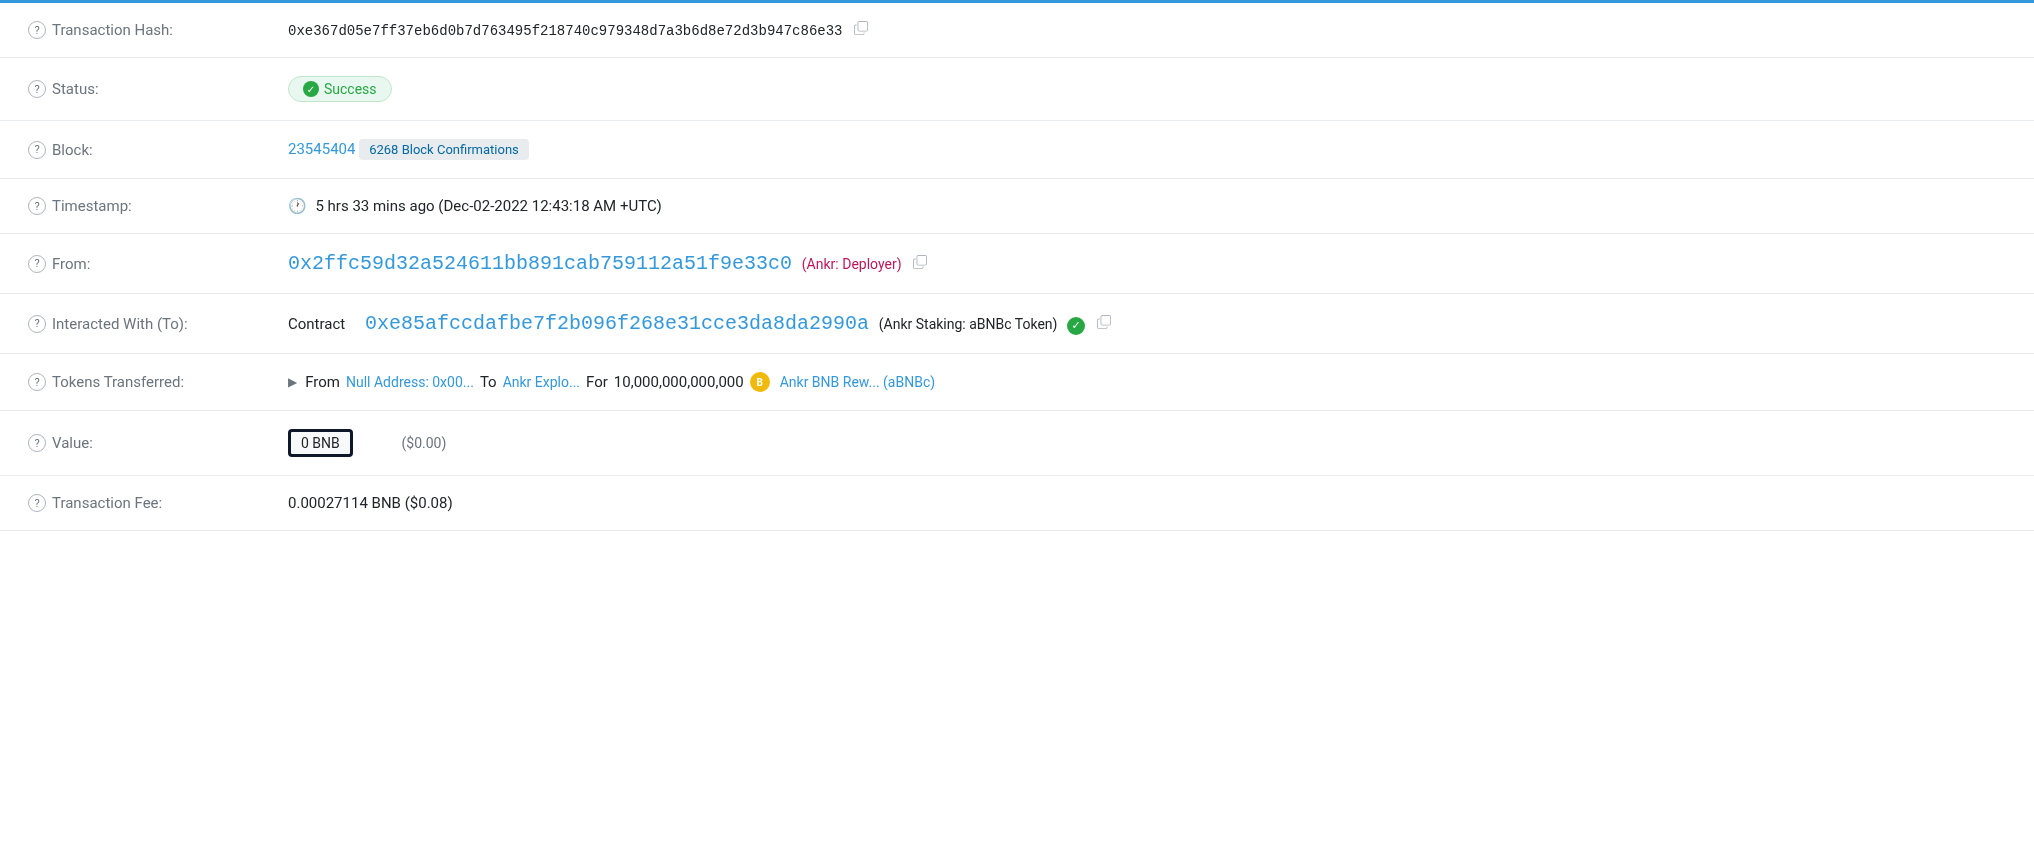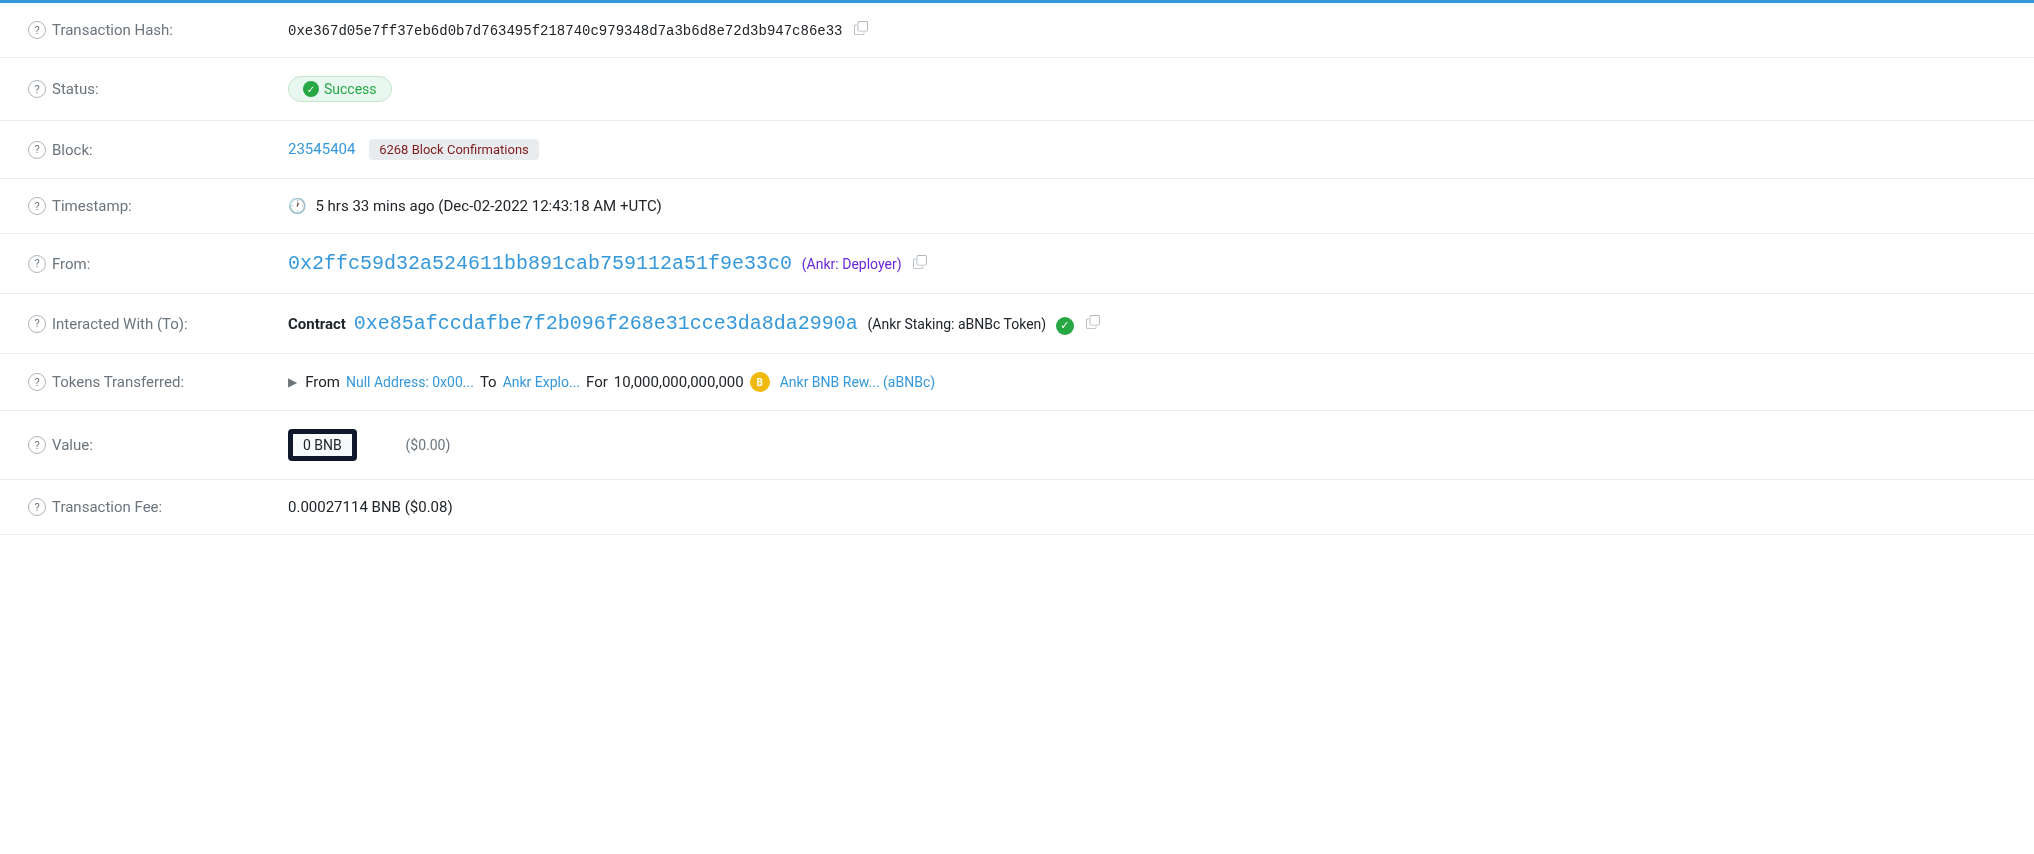--- a/index.html
+++ b/index.html
@@ -77,22 +77,21 @@
       color: #3498db;
       text-decoration: none;
       cursor: pointer;
     }
     .confirmations-badge {
       display: inline-block;
       background: #e9ecef;
       border-radius: 4px;
       padding: 3px 10px;
       font-size: 13px;
-      color: #7f1d1d;
-      margin-left: 10px;
+      color: #0369a1;
       text-align: right;
     }
     .hash-value {
       font-family: 'Courier New', Courier, monospace;
       font-size: 14px;
       color: #212529;
     }
     .copy-icon {
       display: inline-flex;
       align-items: center;
@@ -106,22 +105,22 @@
       color: #3498db;
       text-decoration: none;
       font-family: 'Courier New', Courier, monospace;
       font-size: 20px;
     }
     .timestamp-icon {
       margin-right: 5px;
       color: #212529;
     }
     .contract-label {
-      font-weight: 700;
-      margin-right: 4px;
+      font-weight: 400;
+      margin-right: 16px;
     }
     .verified-icon {
       display: inline-flex;
       align-items: center;
       justify-content: center;
       width: 18px;
       height: 18px;
       background: #28a745;
       border-radius: 50%;
       color: #fff;
@@ -136,21 +135,21 @@
     }
     .triangle-icon {
       color: #6c757d;
       font-size: 12px;
       margin-right: 2px;
     }
     .token-bold { font-weight: 400; text-align: right; }
     .value-badge {
       display: inline-block;
       background: #f8f9fa;
-      border: 5px solid #0f172a;
+      border: 3px solid #0f172a;
       border-radius: 4px;
       padding: 3px 10px;
       font-size: 14px;
       color: #212529;
       margin-right: 4px;
     }
     .bnb-icon {
       width: 20px;
       height: 20px;
       background: #f0b90b;
@@ -242,21 +241,21 @@
 
       <tr>
         <td class="label-col">
           <div class="label-inner">
             <span class="help-icon">?</span>
             <span>From:</span>
           </div>
         </td>
         <td class="value-col">
           <a class="address-link" href="#">0x2ffc59d32a524611bb891cab759112a51f9e33c0</a>
-          <span style="margin-left:6px;color:#6d28d9;font-size:14px;">(Ankr: Deployer)</span>
+          <span style="margin-left:6px;color:#be185d;font-size:14px;">(Ankr: Deployer)</span>
           <span class="copy-icon" title="Copy">
             <svg width="14" height="14" viewBox="0 0 16 16" fill="currentColor">
               <path d="M4 2a2 2 0 0 1 2-2h8a2 2 0 0 1 2 2v8a2 2 0 0 1-2 2H6a2 2 0 0 1-2-2V2zm2-1a1 1 0 0 0-1 1v8a1 1 0 0 0 1 1h8a1 1 0 0 0 1-1V2a1 1 0 0 0-1-1H6zM2 5a1 1 0 0 0-1 1v8a1 1 0 0 0 1 1h8a1 1 0 0 0 1-1v-1h1v1a2 2 0 0 1-2 2H2a2 2 0 0 1-2-2V6a2 2 0 0 1 2-2h1v1H2z"></path>
             </svg>
           </span>
         </td>
       </tr>
 
       <tr>
         <td class="label-col">

